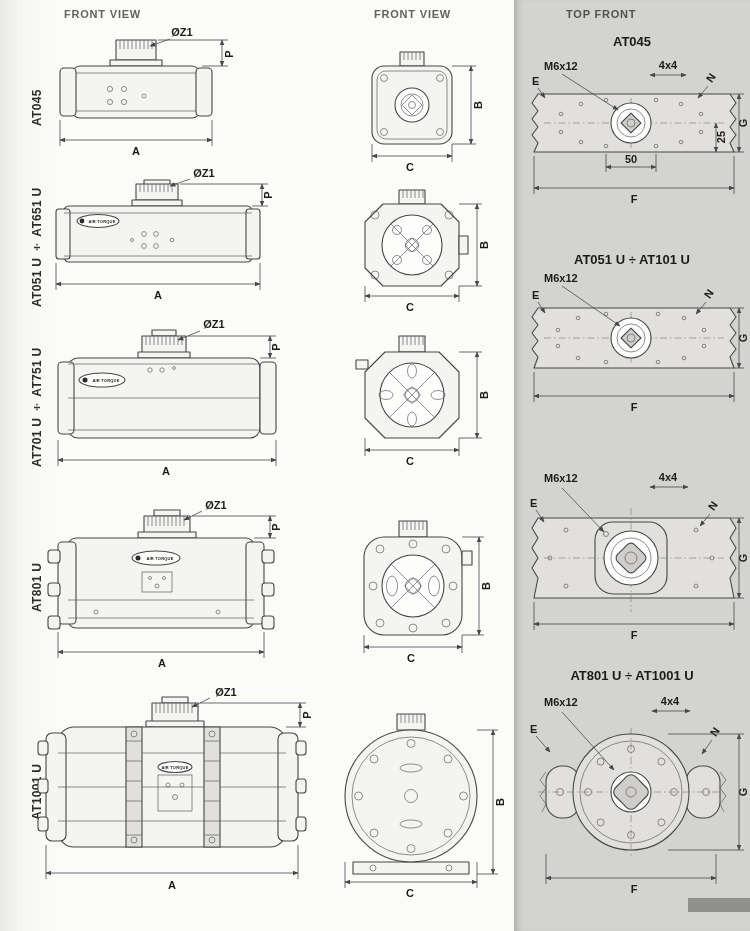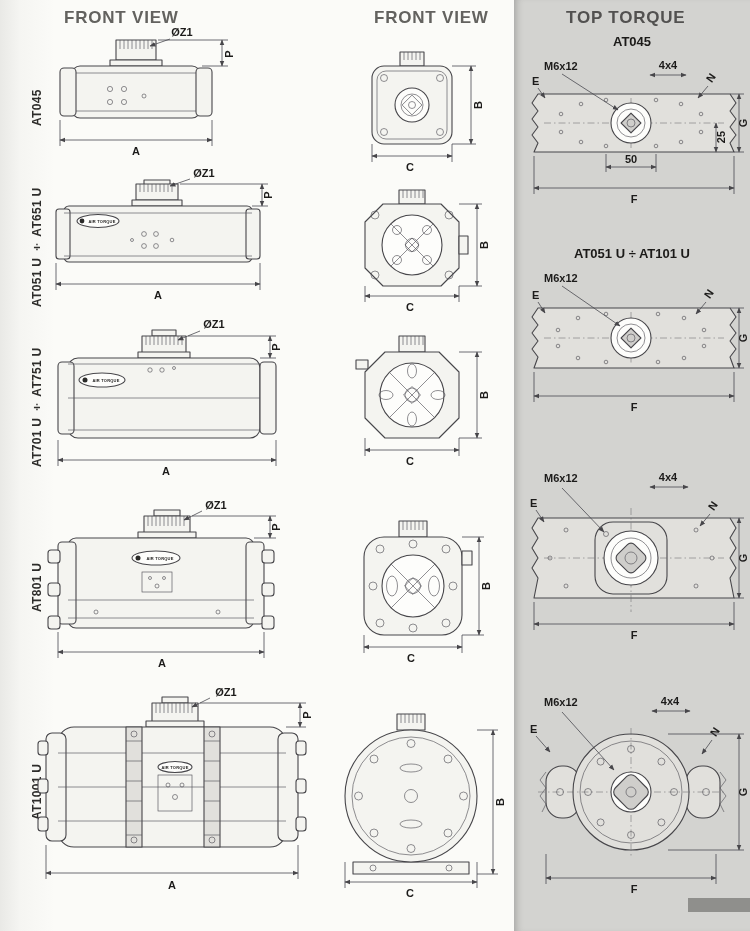--- a/index.html
+++ b/index.html
@@ -2,21 +2,21 @@
 <html><head>
 <meta charset="utf-8">
 <style>
   *{margin:0;padding:0;box-sizing:border-box}
   html,body{width:750px;height:931px}
   body{background:#e8e8e6;font-family:"Liberation Sans",sans-serif}
   .page{position:relative;width:750px;height:931px;overflow:hidden;
         background:linear-gradient(90deg,#e9e9e6 0,#f5f5f2 20px,#fbfbf8 55px,#fbfbf8 100%)}
   .panel{position:absolute;left:514px;top:0;width:236px;height:931px;background:#d3d3d0;
          box-shadow:inset 7px 0 9px -6px rgba(0,0,0,.28)}
-  .hdr{position:absolute;font-size:17px;font-weight:700;letter-spacing:.8px;color:#63625f}
+  .hdr{position:absolute;font-size:11px;font-weight:700;letter-spacing:.8px;color:#63625f}
   .hdr.dark{color:#525150}
   .vlabel{position:absolute;display:flex;align-items:center;justify-content:center;
           writing-mode:vertical-rl;transform:rotate(180deg);
           font-size:12px;font-weight:700;color:#2d2c2a;letter-spacing:.3px;white-space:nowrap}
   .tdtitle{position:absolute;width:220px;text-align:center;font-size:13px;font-weight:700;color:#1b1a18}
   .bbar{position:absolute;left:688px;top:898px;width:62px;height:14px;background:#8f8f8c}
   svg{position:absolute;overflow:visible}
   .ln{stroke:#47464a;stroke-width:1.1;fill:none;stroke-linejoin:round;stroke-linecap:round}
   .thin{stroke:#55545a;stroke-width:.65;fill:none}
   .dim{stroke:#4a4a50;stroke-width:.8;fill:none}
@@ -38,21 +38,21 @@
       <path d="M0,1 L10,5 L0,9 z" fill="#47464a"></path>
     </marker>
   </defs>
 </svg>
 
 <div class="page">
   <div class="panel"></div>
 
   <div class="hdr" style="left:64px;top:8px">FRONT VIEW</div>
   <div class="hdr" style="left:374px;top:8px">FRONT VIEW</div>
-  <div class="hdr dark" style="left:566px;top:8px">TOP TORQUE</div>
+  <div class="hdr dark" style="left:566px;top:8px">TOP FRONT</div>
 
   <div class="vlabel" style="left:28px;top:62px;height:92px;width:18px">AT045</div>
   <div class="vlabel" style="left:28px;top:186px;height:122px;width:18px">AT051 U ÷ AT651 U</div>
   <div class="vlabel" style="left:28px;top:336px;height:142px;width:18px">AT701 U ÷ AT751 U</div>
   <div class="vlabel" style="left:28px;top:514px;height:146px;width:18px">AT801 U</div>
   <div class="vlabel" style="left:28px;top:718px;height:148px;width:18px">AT1001 U</div>
 
   <svg style="left:52px;top:26px" width="200" height="140" viewBox="0 0 200 140">
     <path class="ln fl" d="M64,14 h40 v20 h-40 z"></path>
     <path class="thin" d="M68,14v9M72,14v9M76,14v9M80,14v9M84,14v9M88,14v9M92,14v9M96,14v9M100,14v9"></path>
@@ -357,21 +357,21 @@
     <line class="dim" x1="221" y1="40" x2="221" y2="98" marker-start="url(#ah)" marker-end="url(#ah)"></line>
     <text class="dt" transform="rotate(-90 229 69)" x="229" y="69" text-anchor="middle">G</text>
     <path class="dim" d="M88,100 V118 M138,100 V118"></path>
     <line class="dim" x1="88" y1="113" x2="138" y2="113" marker-start="url(#ah)" marker-end="url(#ah)"></line>
     <text class="dt" x="113" y="109" text-anchor="middle">50</text>
     <path class="dim" d="M16,102 V140 M216,102 V140"></path>
     <line class="dim" x1="16" y1="134" x2="216" y2="134" marker-start="url(#ah)" marker-end="url(#ah)"></line>
     <text class="dt" x="116" y="149" text-anchor="middle">F</text>
   </svg>
 
-  <div class="tdtitle" style="left:522px;top:246px">AT051 U ÷ AT101 U</div>
+  <div class="tdtitle" style="left:522px;top:252px">AT051 U ÷ AT101 U</div>
   <svg style="left:518px;top:266px" width="230" height="160" viewBox="0 0 230 160">
     <path class="ln flg" d="M20,42 L212,42 L218,51 L212,59 L218,67 L212,75 L218,83 L212,91 L216,102 L16,102 L20,91 L14,83 L20,75 L14,67 L20,59 L14,51 Z"></path>
     <path class="dash" d="M26,72 H206 M113,46 V98"></path>
     <circle class="ln fw" cx="113" cy="72" r="20"></circle>
     <circle class="thin" cx="113" cy="72" r="14"></circle>
     <rect class="ln fld" x="106" y="65" width="14" height="14" transform="rotate(45 113 72)"></rect>
     <circle class="thin" cx="113" cy="72" r="4"></circle>
     <circle class="thin" cx="60" cy="52" r="1.8"></circle>
       <circle class="thin" cx="88" cy="48" r="1.8"></circle>
     <circle class="thin" cx="140" cy="48" r="1.8"></circle>
@@ -422,20 +422,21 @@
     <text class="dt" transform="rotate(-55 198 42)" x="198" y="42" text-anchor="middle">N</text>
     <line class="dim" x1="192" y1="48" x2="182" y2="60" marker-end="url(#ah)"></line>
     <path class="dim" d="M212,52 H226 M216,132 H226"></path>
     <line class="dim" x1="221" y1="52" x2="221" y2="132" marker-start="url(#ah)" marker-end="url(#ah)"></line>
     <text class="dt" transform="rotate(-90 229 92)" x="229" y="92" text-anchor="middle">G</text>
     <path class="dim" d="M16,136 V164 M216,136 V164"></path>
     <line class="dim" x1="16" y1="158" x2="216" y2="158" marker-start="url(#ah)" marker-end="url(#ah)"></line>
     <text class="dt" x="116" y="173" text-anchor="middle">F</text>
   </svg>
 
+  <div class="tdtitle" style="left:522px;top:668px">AT801 U ÷ AT1001 U</div>
   <svg style="left:518px;top:688px" width="230" height="212" viewBox="0 0 230 212">
     <rect class="ln flg" x="28" y="78" width="34" height="52" rx="16"></rect>
     <rect class="ln flg" x="168" y="78" width="34" height="52" rx="16"></rect>
     <path class="thin" d="M28,84 L22,92 L28,100 L22,108 L28,116 L24,124 M202,84 L208,92 L202,100 L208,108 L202,116 L206,124"></path>
     <circle class="thin" cx="42" cy="104" r="3.5"></circle>
       <circle class="thin" cx="188" cy="104" r="3.5"></circle>
     <circle class="ln flg" cx="113" cy="104" r="58"></circle>
     <circle class="thin" cx="113" cy="104" r="51"></circle>
     <circle class="thin" cx="156" cy="104" r="3.5"></circle>
       <circle class="thin" cx="143.4" cy="134.4" r="3.5"></circle>

